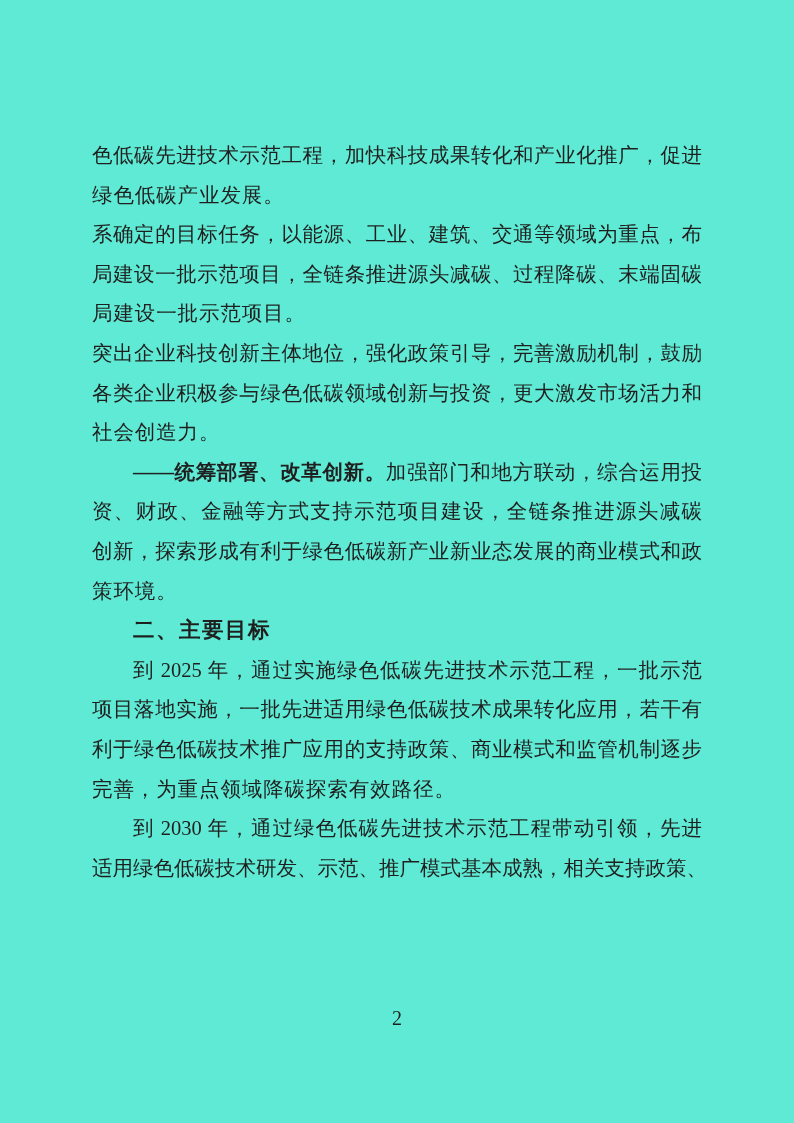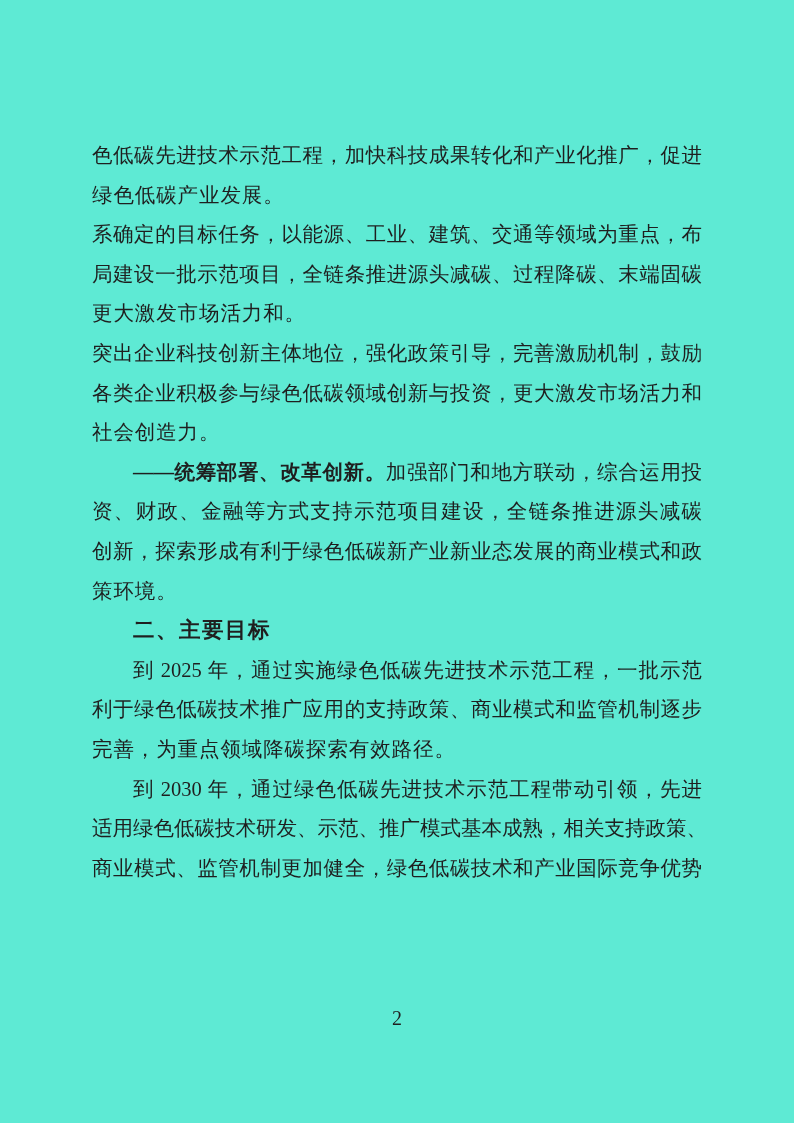--- a/index.html
+++ b/index.html
@@ -62,30 +62,30 @@
 </style>
 </head>
 <body>
 
 <div class="page">
   <div class="doc-body">
       <div class="line"><span>色低碳先进技术示范工程，加快科技成果转化和产业化推广，促进</span></div>
       <div class="line end"><span>绿色低碳产业发展。</span></div>
       <div class="line"><span>系确定的目标任务，以能源、工业、建筑、交通等领域为重点，布</span></div>
       <div class="line"><span>局建设一批示范项目，全链条推进源头减碳、过程降碳、末端固碳</span></div>
-      <div class="line end"><span>更大激发市场活力和。</span></div>
+      <div class="line end"><span>局建设一批示范项目。</span></div>
       <div class="line"><span>突出企业科技创新主体地位，强化政策引导，完善激励机制，鼓励</span></div>
       <div class="line"><span>各类企业积极参与绿色低碳领域创新与投资，更大激发市场活力和</span></div>
       <div class="line end"><span>社会创造力。</span></div>
       <div class="line indent"><span class="lead">——统筹部署、改革创新。</span><span>加强部门和地方联动，综合运用投</span></div>
       <div class="line"><span>资、财政、金融等方式支持示范项目建设，全链条推进源头减碳</span></div>
       <div class="line"><span>创新，探索形成有利于绿色低碳新产业新业态发展的商业模式和政</span></div>
       <div class="line end"><span>策环境。</span></div>
       <div class="line indent end heading"><span>二、主要目标</span></div>
       <div class="line indent"><span>到 2025 年，通过实施绿色低碳先进技术示范工程，一批示范</span></div>
+      <div class="line"><span>项目落地实施，一批先进适用绿色低碳技术成果转化应用，若干有</span></div>
       <div class="line"><span>利于绿色低碳技术推广应用的支持政策、商业模式和监管机制逐步</span></div>
       <div class="line end"><span>完善，为重点领域降碳探索有效路径。</span></div>
       <div class="line indent"><span>到 2030 年，通过绿色低碳先进技术示范工程带动引领，先进</span></div>
       <div class="line"><span>适用绿色低碳技术研发、示范、推广模式基本成熟，相关支持政策、</span></div>
-      <div class="line"><span>商业模式、监管机制更加健全，绿色低碳技术和产业国际竞争优势</span></div>
     </div>
   <div class="page-number">2</div>
 </div>
 
 </body></html>

